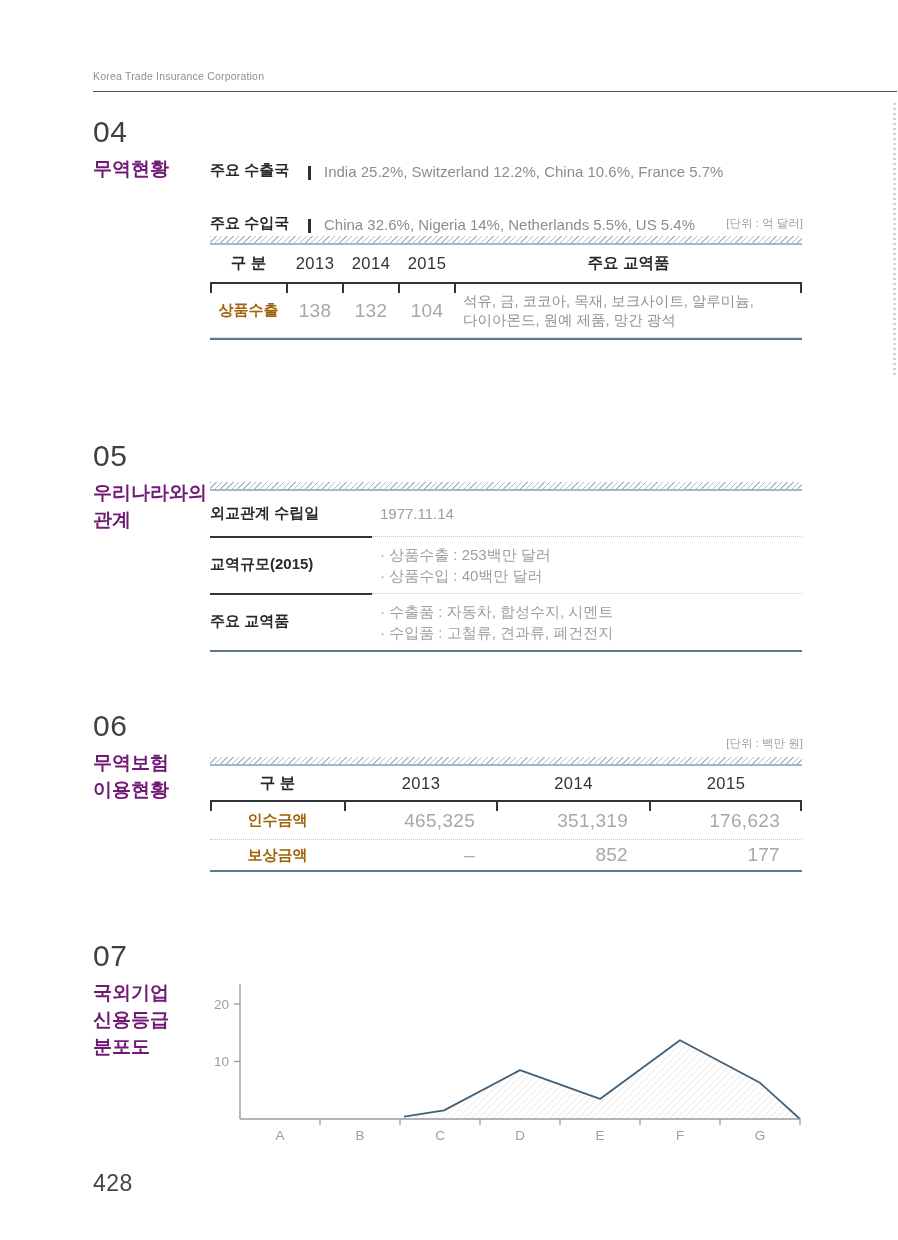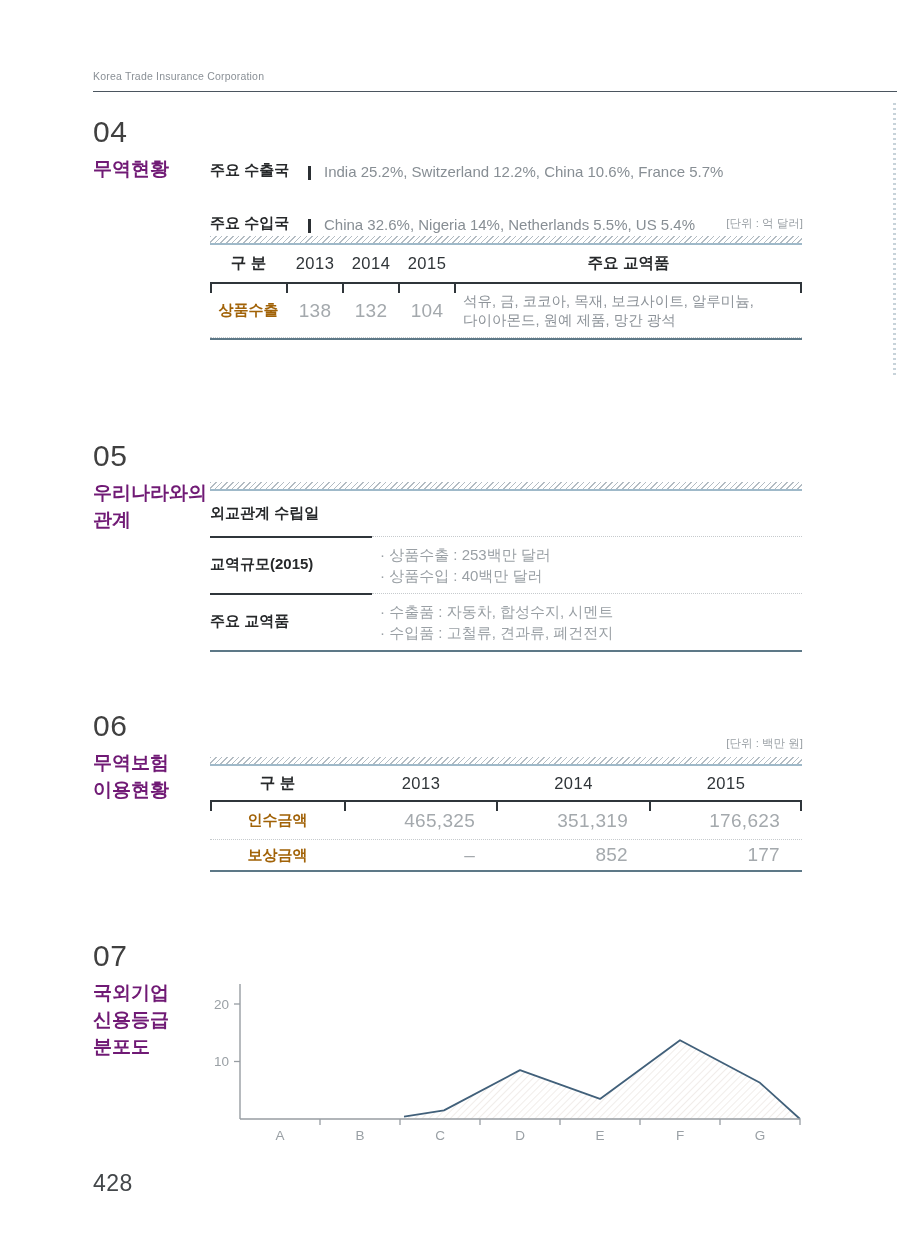--- a/index.html
+++ b/index.html
@@ -138,20 +138,21 @@
     <div class="sec-title">
       <span>우리나라와의</span><br>
       <span>관계</span>
     </div>
   </div>
 
   <div class="tbl" style="top:482px;">
     <div class="band"></div>
     <div class="t2-row" style="height:45px;">
       <span class="t2-label">외교관계 수립일</span>
+      <span class="t2-val">1977.11.14</span>
     </div>
     <div class="t2-sep">
         <span class="sep-dark"></span>
         <span class="sep-dot"></span>
       </div>
     <div class="t2-row" style="height:57px;">
       <span class="t2-label">교역규모(2015)</span>
       <span class="t2-val">
         <span>· 상품수출 : 253백만 달러</span><br>
         <span>· 상품수입 : 40백만 달러</span>

